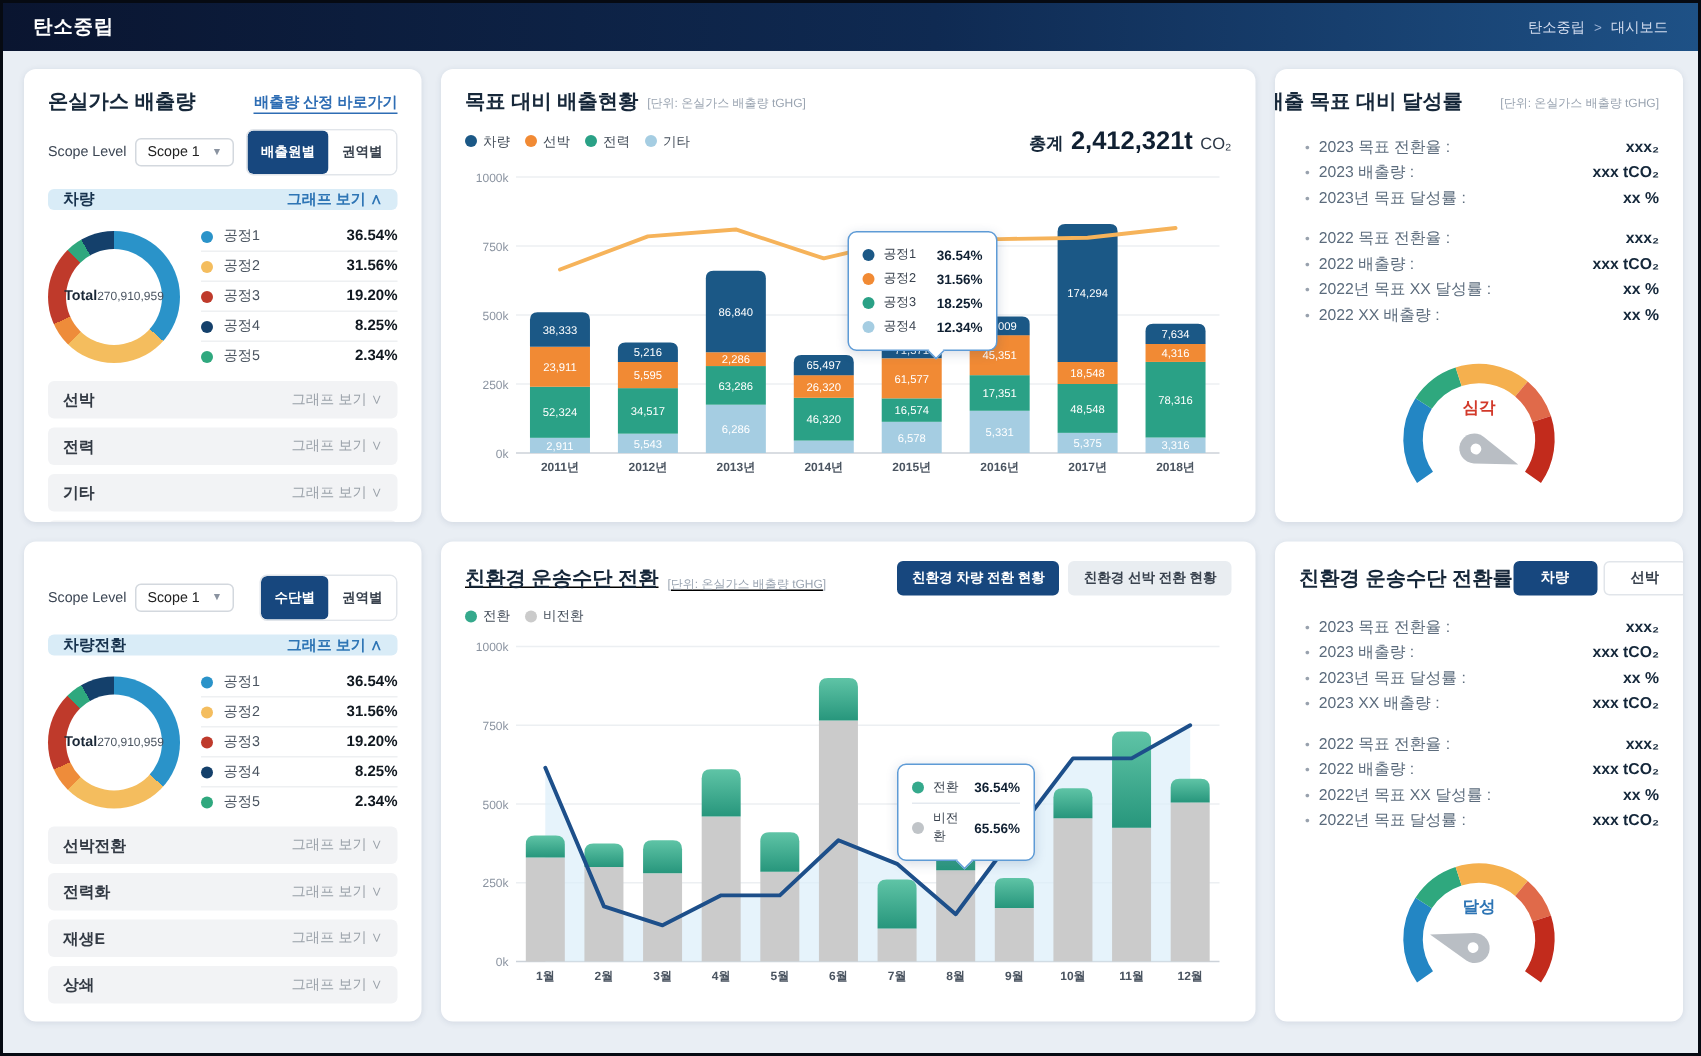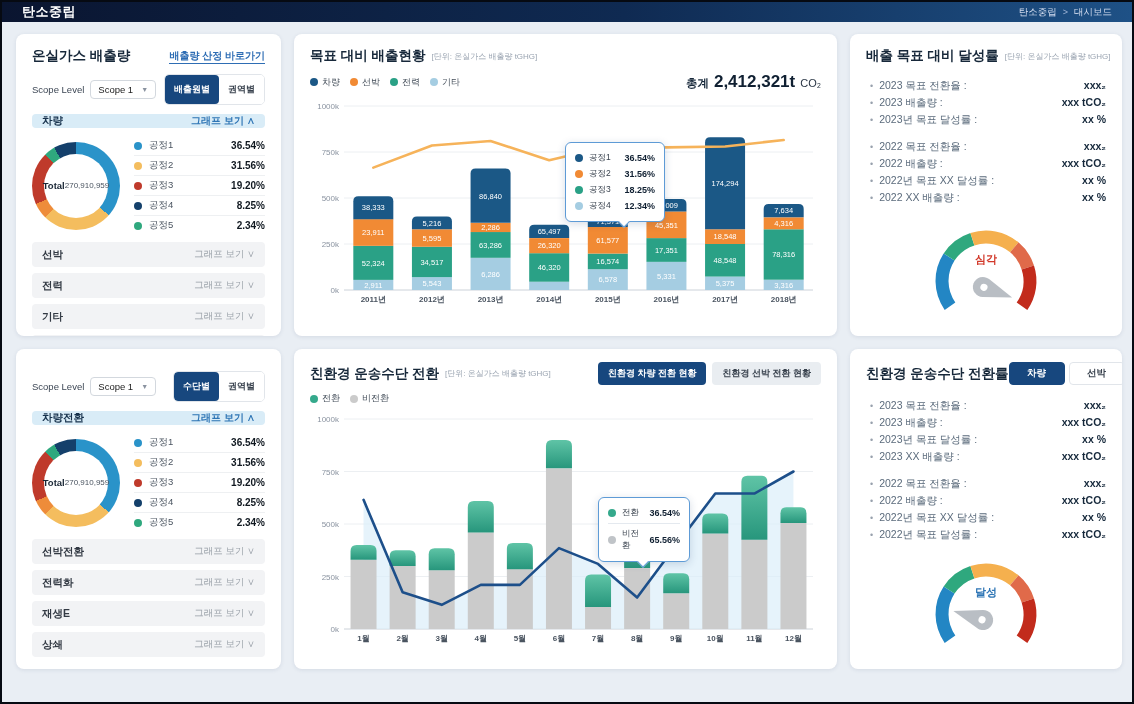--- a/index.html
+++ b/index.html
@@ -6,21 +6,21 @@
   html,body { width:1134px; height:704px; }
   body {
     font-family:"Liberation Sans", sans-serif;
     background:#e9eef4;
     border:2px solid #060a12;
     overflow:hidden;
     position:relative;
   }
   
   .topbar {
-    height:20px;
+    height:32px;
     background:linear-gradient(90deg,#0a1530 0%,#0f2a52 55%,#1e5186 100%);
     display:flex; align-items:center; justify-content:space-between;
     padding:0 20px; color:#fff;
   }
   .topbar h1 { font-size:13px; font-weight:bold; letter-spacing:.5px; }
   .crumbs { font-size:9.5px; color:#d5def0; display:flex; gap:6px; align-items:center; }
   .crumbs .sep { color:#9fb4d6; font-size:9px; }
   
   .grid {
     padding:12px 14px 10px;
@@ -339,21 +339,21 @@
           <div class="tt-row">
             <i class="dot" style="background:#a5cde2"></i>
             <span class="n">공정4</span>
             <b>12.34%</b>
           </div>
         </div>
     </div>
   </section>
 
   <section class="card">
-    <div class="card-head" style="justify-content:space-between;">
+    <div class="card-head" style="justify-content:flex-end;gap:19px;">
       <h2>배출 목표 대비 달성률</h2>
       <span class="unit-note">[단위: 온실가스 배출량 tGHG]</span>
     </div>
     <div class="bullets">
         <div class="bgroup">
           <div class="brow">
        <span class="bdot">•</span>
        <span class="blabel">2023 목표 전환율 :</span>
        <b class="bval">xxx₂</b>
           </div>
@@ -473,21 +473,21 @@
         </div>
         <div class="acc-row">
      <span class="lbl">상쇄</span>
      <span class="act"><span>그래프 보기</span> <span>∨</span></span>
         </div>
       </div>
   </section>
 
   <section class="card">
     <div class="card-head">
-      <div style="display:flex;align-items:center;">
+      <div style="display:flex;align-items:flex-end;text-decoration:underline;">
         <h2>친환경 운송수단 전환</h2>
         <span class="unit-note">[단위: 온실가스 배출량 tGHG]</span>
       </div>
       <div class="pill-btns">
           <button class="pill on">친환경 차량 전환 현황</button>
           <button class="pill ">친환경 선박 전환 현황</button>
         </div>
     </div>
     <div class="legend-row">
       <div style="display:flex;" id="monthlyLegend">

